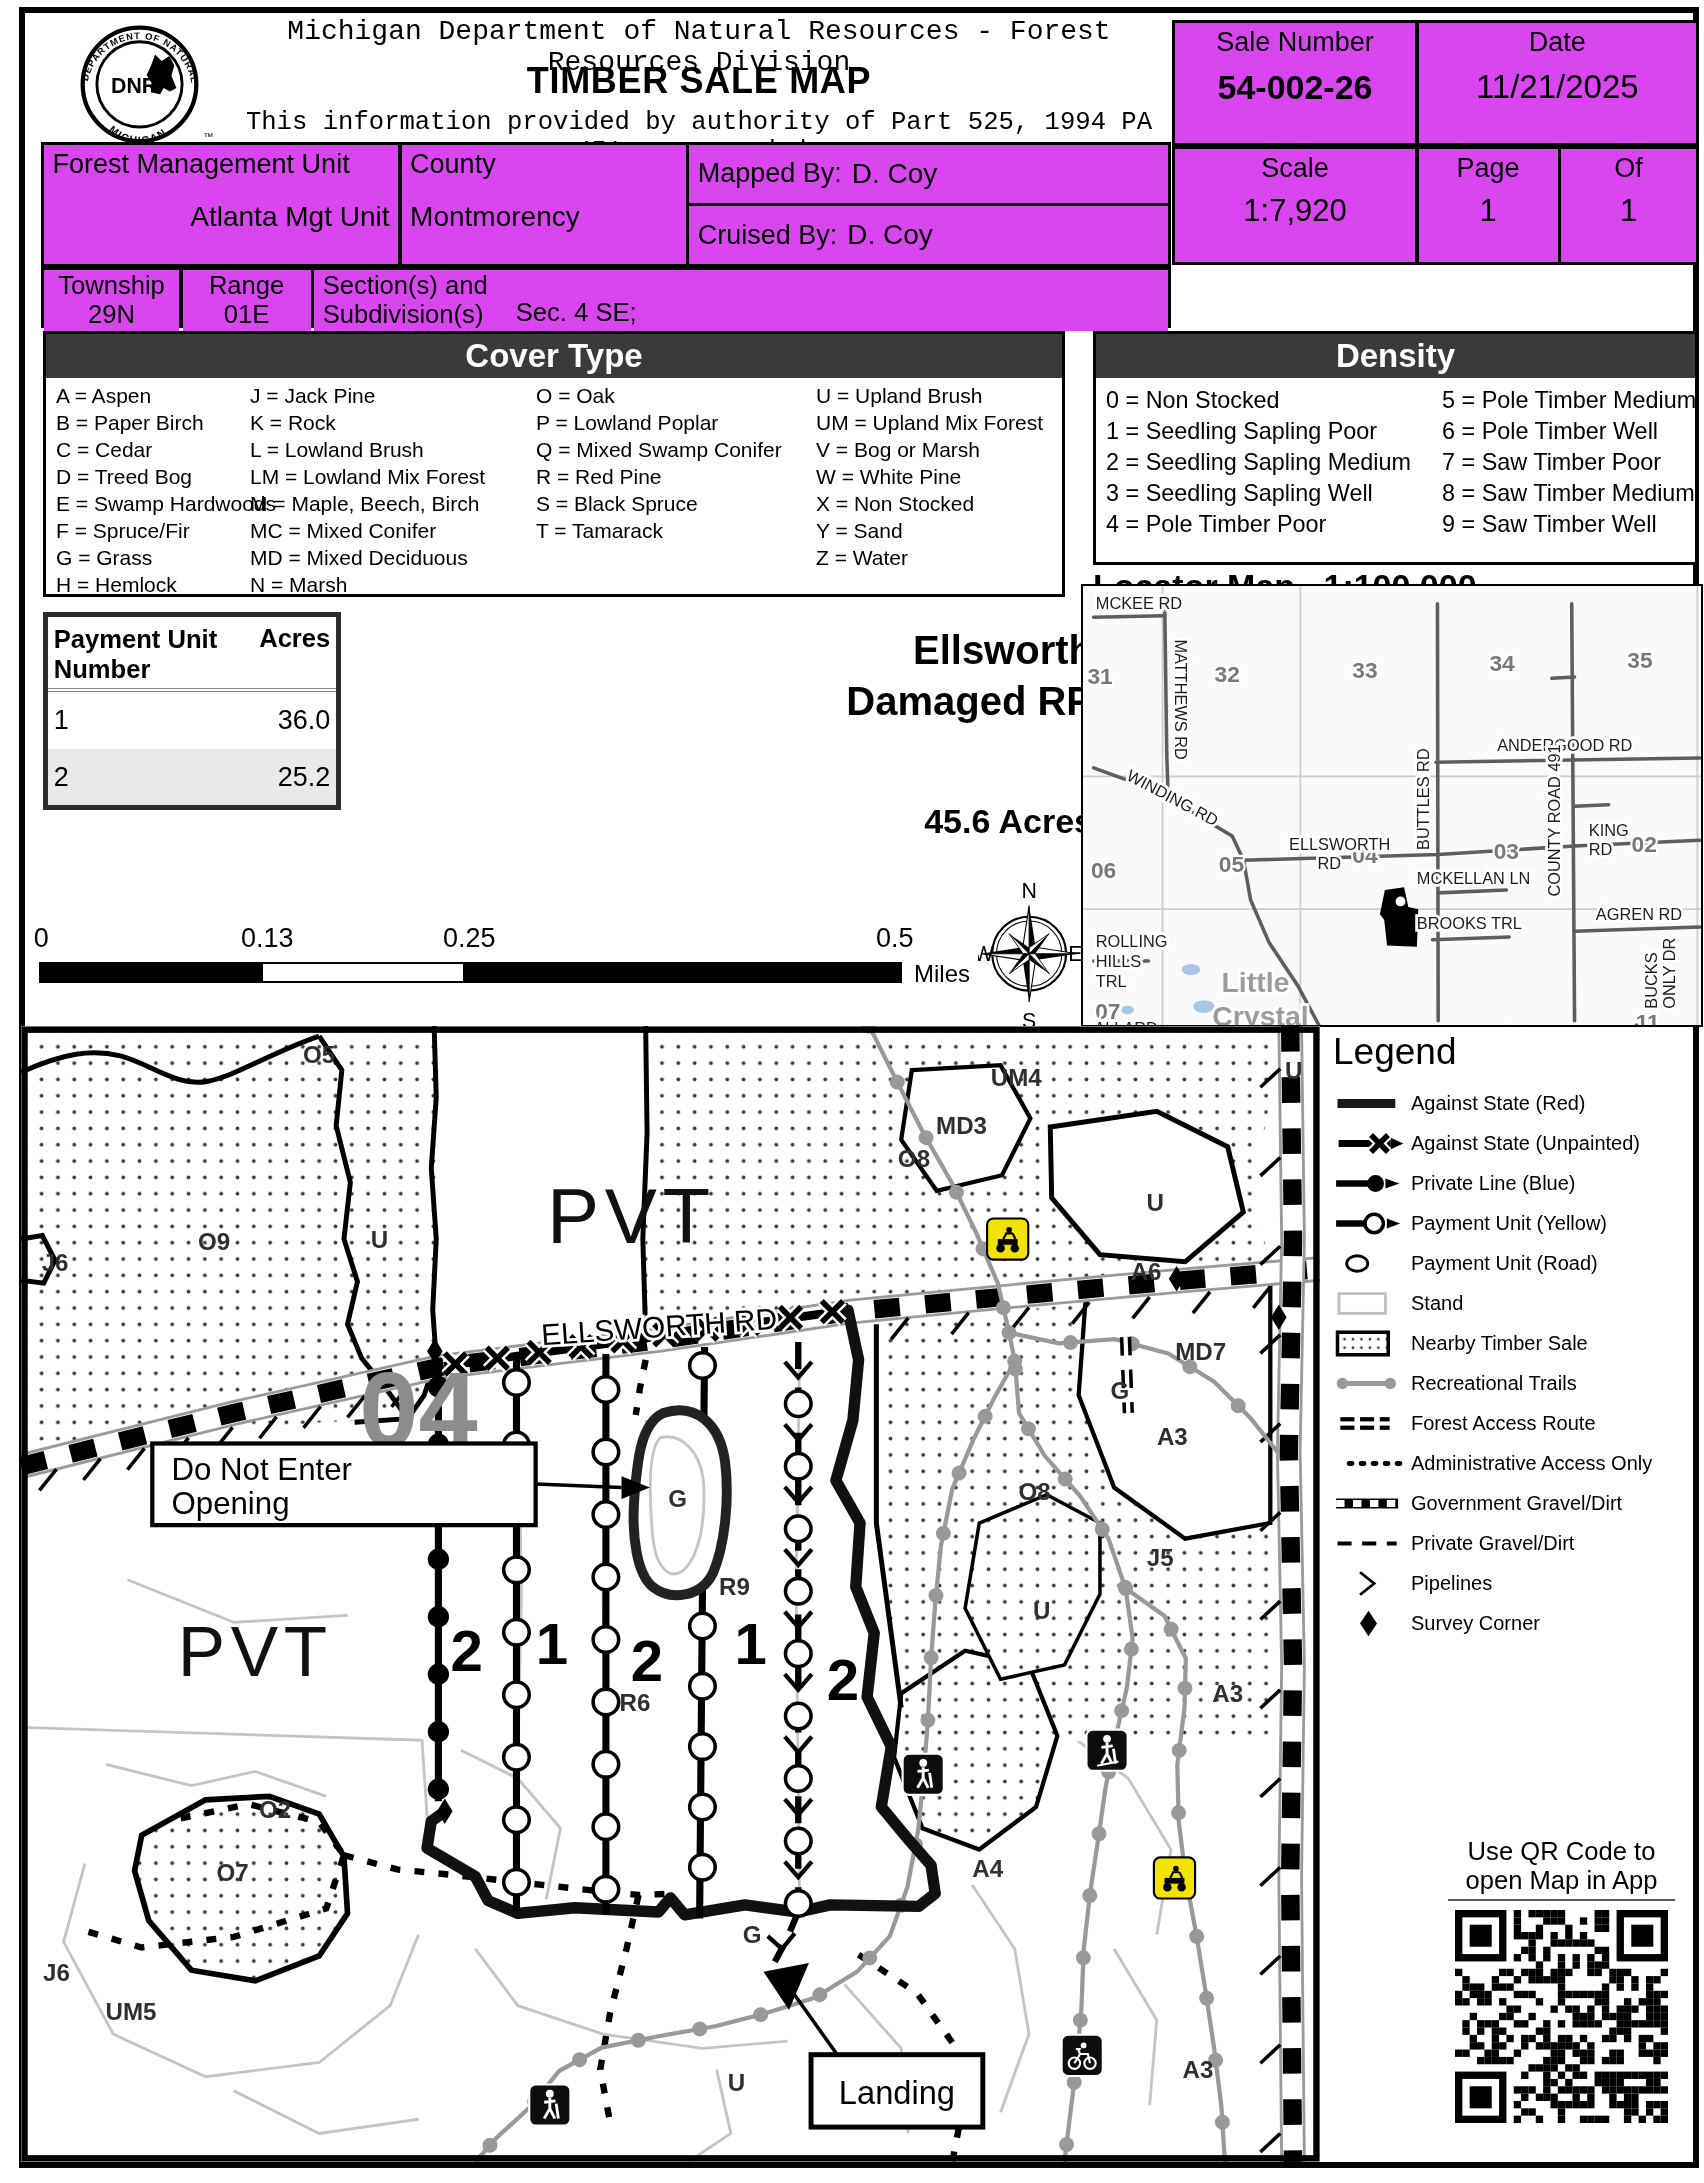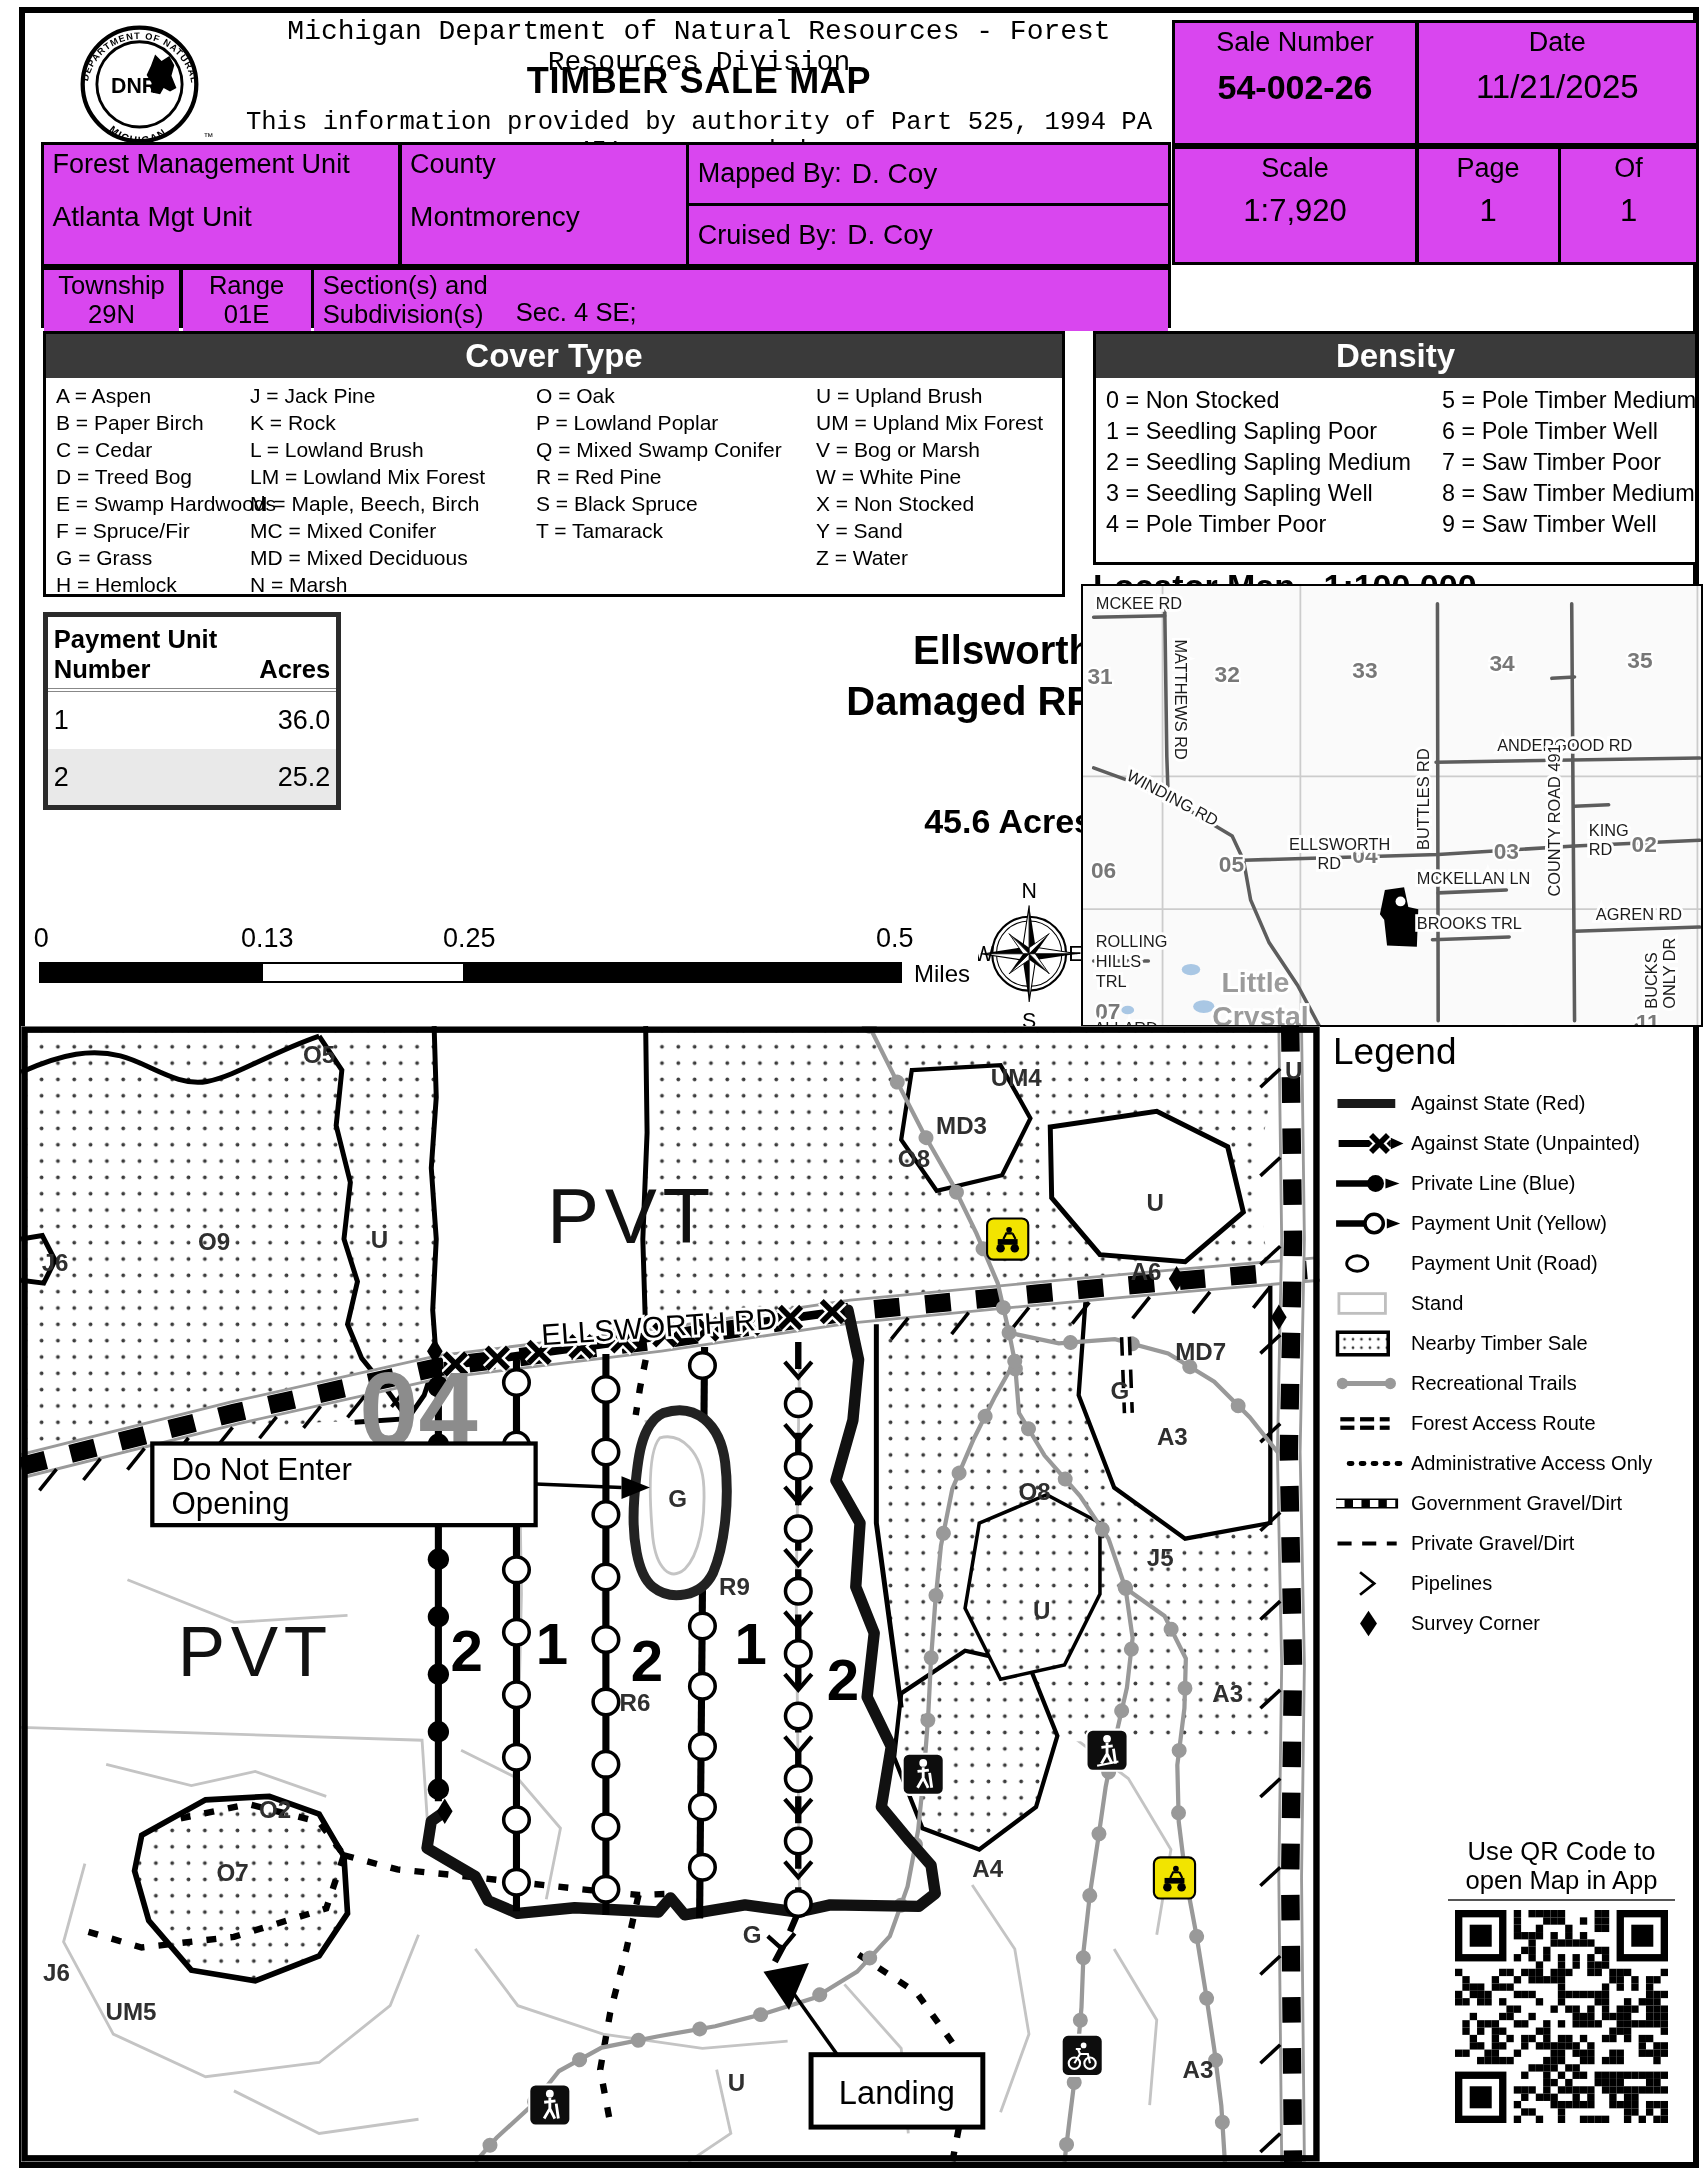--- a/index.html
+++ b/index.html
@@ -73,21 +73,21 @@
     </div>
     <div class="cell ctr">
       <div class="lab">Of</div>
       <div class="val" style="font-size:31px;margin-top:8.5px;">1</div>
     </div>
   </div>
 
   <div class="abs gridtbl" style="left:41px;top:142px;width:1130px;height:125px;grid-template-columns:354px 284px 1fr;">
     <div class="cell">
       <div class="lab">Forest Management Unit</div>
-      <div class="val" style="margin-top:21px;">Atlanta Mgt Unit</div>
+      <div class="val" style="margin-top:21px;text-align:right;">Atlanta Mgt Unit</div>
     </div>
     <div class="cell">
       <div class="lab">County</div>
       <div class="val" style="margin-top:21px;">Montmorency</div>
     </div>
     <div style="display:grid;grid-template-rows:1fr 1fr;gap:3.6px;background:#000;">
       <div class="cell" style="display:flex;align-items:center;gap:10px;">
         <span class="lab">Mapped By:</span>
         <span class="val">D. Coy</span>
       </div>
@@ -174,21 +174,21 @@
       <div class="densitem">9 = Saw Timber Well</div>
     </div>
   </div>
 
   <div class="abs" style="left:1093px;top:567px;font-size:34px;font-weight:bold;">
     <span>Locator Map</span>&nbsp;&nbsp;
     <span>1:100,000</span>
   </div>
 
   <div class="abs" style="left:43px;top:612px;width:298px;border:5px solid #2b2b2b;box-sizing:border-box;background:#fff;">
-    <div style="display:flex;padding:7px 5.7px 4.3px 5.7px;border-bottom:4.3px double #888;align-items:flex-end;">
+    <div style="display:flex;padding:7px 5.7px 4.3px 5.7px;border-bottom:4.3px double #888;">
       <div style="width:178px;font-size:25.6px;font-weight:bold;line-height:30px;">Payment Unit Number</div>
       <div style="flex:1;text-align:right;font-size:25.6px;font-weight:bold;">Acres</div>
     </div>
     <div style="display:flex;padding:12.8px 5.7px;font-size:27px;">
       <div style="width:178px;">1</div>
       <div style="flex:1;text-align:right;">36.0</div>
     </div>
     <div style="display:flex;padding:12.8px 5.7px;font-size:27px;background:#e9e9e9;">
       <div style="width:178px;">2</div>
       <div style="flex:1;text-align:right;">25.2</div>

